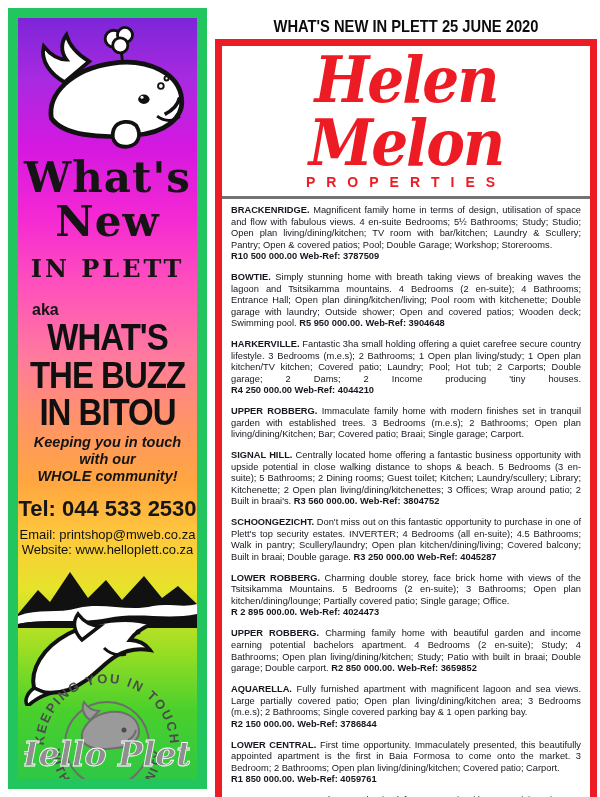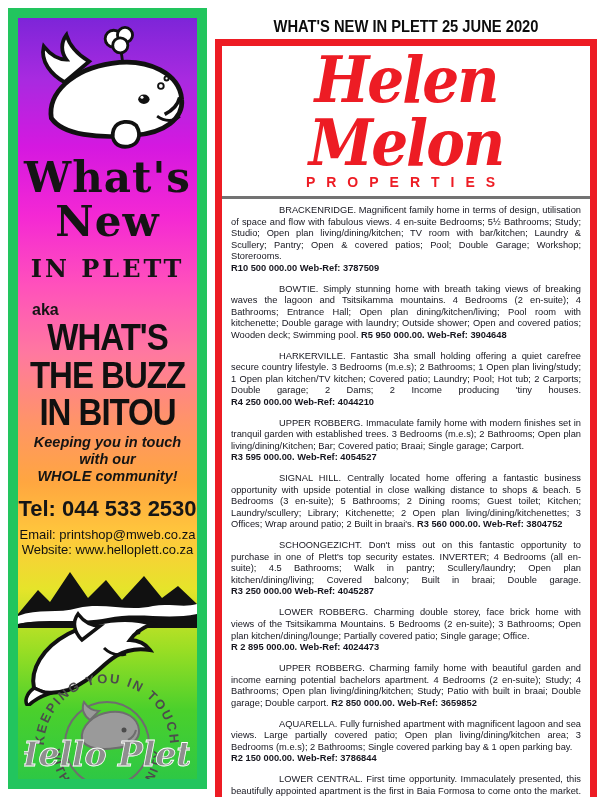--- a/index.html
+++ b/index.html
@@ -69,21 +69,21 @@
     transform:scale(1.02,1.1);transform-origin:center top;
   }
   .brand-sub{
     color:#ed1c24;font-weight:bold;font-size:14px;letter-spacing:11px;margin-top:12px;
   }
   .listings{
     flex:1;padding:6px 9px 0 9px;color:#16161f;font-size:9.3px;line-height:1.24;
     text-align:justify;overflow:hidden;
   }
   .listing{margin:0 0 9.5px 0;}
-  .lname{font-weight:normal;margin-left:48px;}
+  .lname{font-weight:bold;}
   .lprice{font-weight:bold;white-space:nowrap;}
   .price-block .lprice{display:block;white-space:normal;}
 </style>
 </head>
 <body>
 
 <div class="sidebar">
   <div class="sidebar-inner">
 
     <div class="whale-wrap">
@@ -194,21 +194,21 @@
 
     <div class="logobox">
       <div class="brand-script">Helen Melon</div>
       <div class="brand-sub">PROPERTIES</div>
     </div>
 
     <div class="listings">
       <p class="listing price-block"><span class="lname">BRACKENRIDGE.</span> <span>Magnificent family home in terms of design, utilisation of space and flow with fabulous views.  4 en-suite Bedrooms; 5½ Bathrooms; Study; Studio; Open plan living/dining/kitchen; TV room with bar/kitchen; Laundry &amp; Scullery; Pantry; Open &amp; covered patios; Pool; Double Garage; Workshop; Storerooms.</span> <span class="lprice">R10 500 000.00  Web-Ref: 3787509</span></p>
       <p class="listing"><span class="lname">BOWTIE.</span> <span>Simply stunning home with breath taking views of breaking waves the lagoon and Tsitsikamma mountains.  4 Bedrooms (2 en-suite); 4 Bathrooms; Entrance Hall; Open plan dining/kitchen/living; Pool room with kitchenette; Double garage with laundry; Outside shower; Open and covered patios; Wooden deck; Swimming pool.</span> <span class="lprice">R5 950 000.00. Web-Ref: 3904648</span></p>
       <p class="listing"><span class="lname">HARKERVILLE.</span> <span>Fantastic 3ha small holding offering a quiet carefree secure country lifestyle. 3 Bedrooms (m.e.s); 2 Bathrooms; 1 Open plan living/study; 1 Open plan kitchen/TV kitchen; Covered patio; Laundry;  Pool; Hot tub; 2 Carports; Double garage; 2 Dams; 2 Income producing 'tiny houses.</span> <span class="lprice">R4 250 000.00 Web-Ref: 4044210</span></p>
-      <p class="listing price-block"><span class="lname">UPPER ROBBERG.</span> <span>Immaculate family home with modern finishes set in tranquil garden with established trees. 3 Bedrooms (m.e.s); 2 Bathrooms; Open plan living/dining/Kitchen; Bar; Covered patio; Braai; Single garage; Carport.</span> <span class="lprice">R3 595 000.00.  Web-Ref:  4054527</span></p>
+      <p class="listing price-block"><span class="lname">UPPER ROBBERG.</span> <span>Immaculate family home with modern finishes set in tranquil garden with established trees. 3 Bedrooms (m.e.s); 2 Bathrooms; Open plan living/dining/Kitchen; Bar; Covered patio; Braai; Single garage; Carport.</span> </p>
       <p class="listing"><span class="lname">SIGNAL HILL.</span> <span>Centrally located home offering a fantastic business opportunity with upside potential in close walking distance to shops &amp; beach. 5 Bedrooms (3 en-suite); 5 Bathrooms; 2 Dining rooms; Guest toilet; Kitchen; Laundry/scullery; Library; Kitchenette; 2 Open plan living/dining/kitchenettes; 3 Offices; Wrap around patio; 2 Built in braai's.</span> <span class="lprice">R3 560 000.00.  Web-Ref: 3804752</span></p>
       <p class="listing"><span class="lname">SCHOONGEZICHT.</span> <span>Don't miss out on this fantastic opportunity to purchase in one of Plett's top security estates.  INVERTER; 4 Bedrooms (all en-suite); 4.5 Bathrooms; Walk in pantry; Scullery/laundry; Open plan kitchen/dining/living; Covered balcony; Built in braai; Double garage.</span> <span class="lprice">R3 250 000.00  Web-Ref: 4045287</span></p>
       <p class="listing price-block"><span class="lname">LOWER ROBBERG.</span> <span>Charming double storey, face brick home with views of the Tsitsikamma Mountains.  5 Bedrooms (2 en-suite); 3 Bathrooms; Open plan kitchen/dining/lounge; Partially covered patio; Single garage; Office.</span> <span class="lprice">R 2 895 000.00.  Web-Ref: 4024473</span></p>
       <p class="listing"><span class="lname">UPPER ROBBERG.</span> <span>Charming family home with beautiful garden and income earning potential bachelors apartment. 4 Bedrooms (2 en-suite); Study; 4 Bathrooms; Open plan living/dining/kitchen; Study; Patio with built in braai; Double garage; Double carport.</span> <span class="lprice">R2 850 000.00.  Web-Ref: 3659852</span></p>
       <p class="listing price-block"><span class="lname">AQUARELLA.</span> <span>Fully furnished apartment with magnificent lagoon and sea views. Large partially covered patio; Open plan living/dining/kitchen area; 3 Bedrooms (m.e.s); 2 Bathrooms; Single covered parking bay &amp; 1 open parking bay.</span> <span class="lprice">R2 150 000.00. Web-Ref: 3786844</span></p>
       <p class="listing price-block"><span class="lname">LOWER CENTRAL.</span> <span>First time opportunity. Immaculately presented, this beautifully appointed apartment is the first in Baia Formosa to come onto the market. 3 Bedroom; 2 Bathrooms; Open plan living/dining/kitchen; Covered patio; Carport.</span> <span class="lprice">R1 850 000.00.   Web-Ref: 4059761</span></p>
       <p class="listing"><span class="lname">CASTLETON.</span> <span>Immaculate, modernised front row unit with mesmerising views. 3 Bedrooms (2 en-suite); 3.5 Bathrooms; Study/4th bedroom; Open plan living/dining; Kitchen; 3 Patios; Single covered carport.</span> </p>
     </div>
 
   </div>

